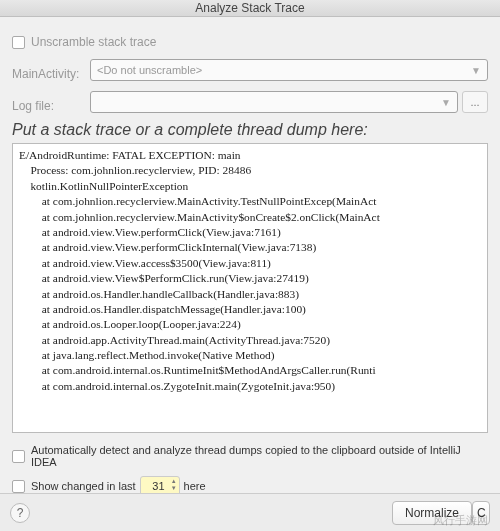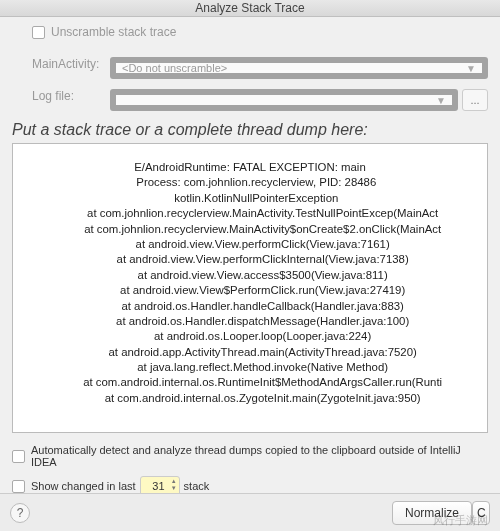--- a/index.html
+++ b/index.html
@@ -20,24 +20,23 @@
       align-items: center;
       justify-content: center;
       font-size: 12px;
       color: #444;
     }
     .content {
       padding: 8px 12px 4px 12px;
     }
     .row {
       display: flex;
-      align-items: flex-start;
+      align-items: flex-end;
       margin-bottom: 8px;
       min-height: 24px;
-      margin-left: 20px;
     }
     .checkbox-wrap {
       display: flex;
       align-items: center;
       gap: 6px;
     }
     input[type="checkbox"] {
       width: 13px;
       height: 13px;
       border: 1px solid #aaa;
@@ -47,21 +46,21 @@
     }
     .label-left {
       width: 78px;
       color: #888;
       font-size: 12px;
     }
     .disabled-text { color: #999; }
     .combo, .text-input {
       flex: 1;
       height: 22px;
-      border: 6px solid #a3a3a3;
+      border: 1px solid #a3a3a3;
       border-radius: 3px;
       background: #fafafa;
       display: flex;
       align-items: center;
       padding: 0 6px;
       font-size: 11px;
       color: #999;
       justify-content: space-between;
     }
     .combo .chev { color: #aaa; font-size: 10px; }
@@ -82,29 +81,28 @@
       font-size: 16px;
       color: #444;
       margin: 6px 0 4px 0;
       font-style: italic;
     }
     .trace-area {
       width: 100%;
       height: 290px;
       border: 1px solid #bbb;
       background: #fff;
-      padding: 16px 6px;
-      font-family: Liberation Sans, sans-serif;
+      padding: 4px 6px;
+      font-family: Liberation Serif, serif;
       font-size: 11.4px;
       line-height: 1.35;
       color: #222;
       white-space: pre;
       overflow: hidden;
       resize: none;
-      text-align: center;
     }
     .bottom-row {
       display: flex;
       align-items: center;
       gap: 4px;
       margin-top: 8px;
       font-size: 11px;
       color: #333;
     }
     .bottom-row .checkbox-wrap { gap: 6px; }
@@ -250,21 +248,21 @@
       <input type="checkbox" style="">
       <span>Show changed in last</span>
     </label>
     <div class="spin-input">
       <span>31</span>
       <span class="spin-arrows">
         <span>▲</span>
         <span>▼</span>
       </span>
     </div>
-    <span>stack</span>
+    <span>here</span>
   </div>
 
 </div>
 
 <div class="footer">
   <div class="help-btn">
     <span>?</span>
   </div>
   <div class="footer-right">
     <div class="btn">

